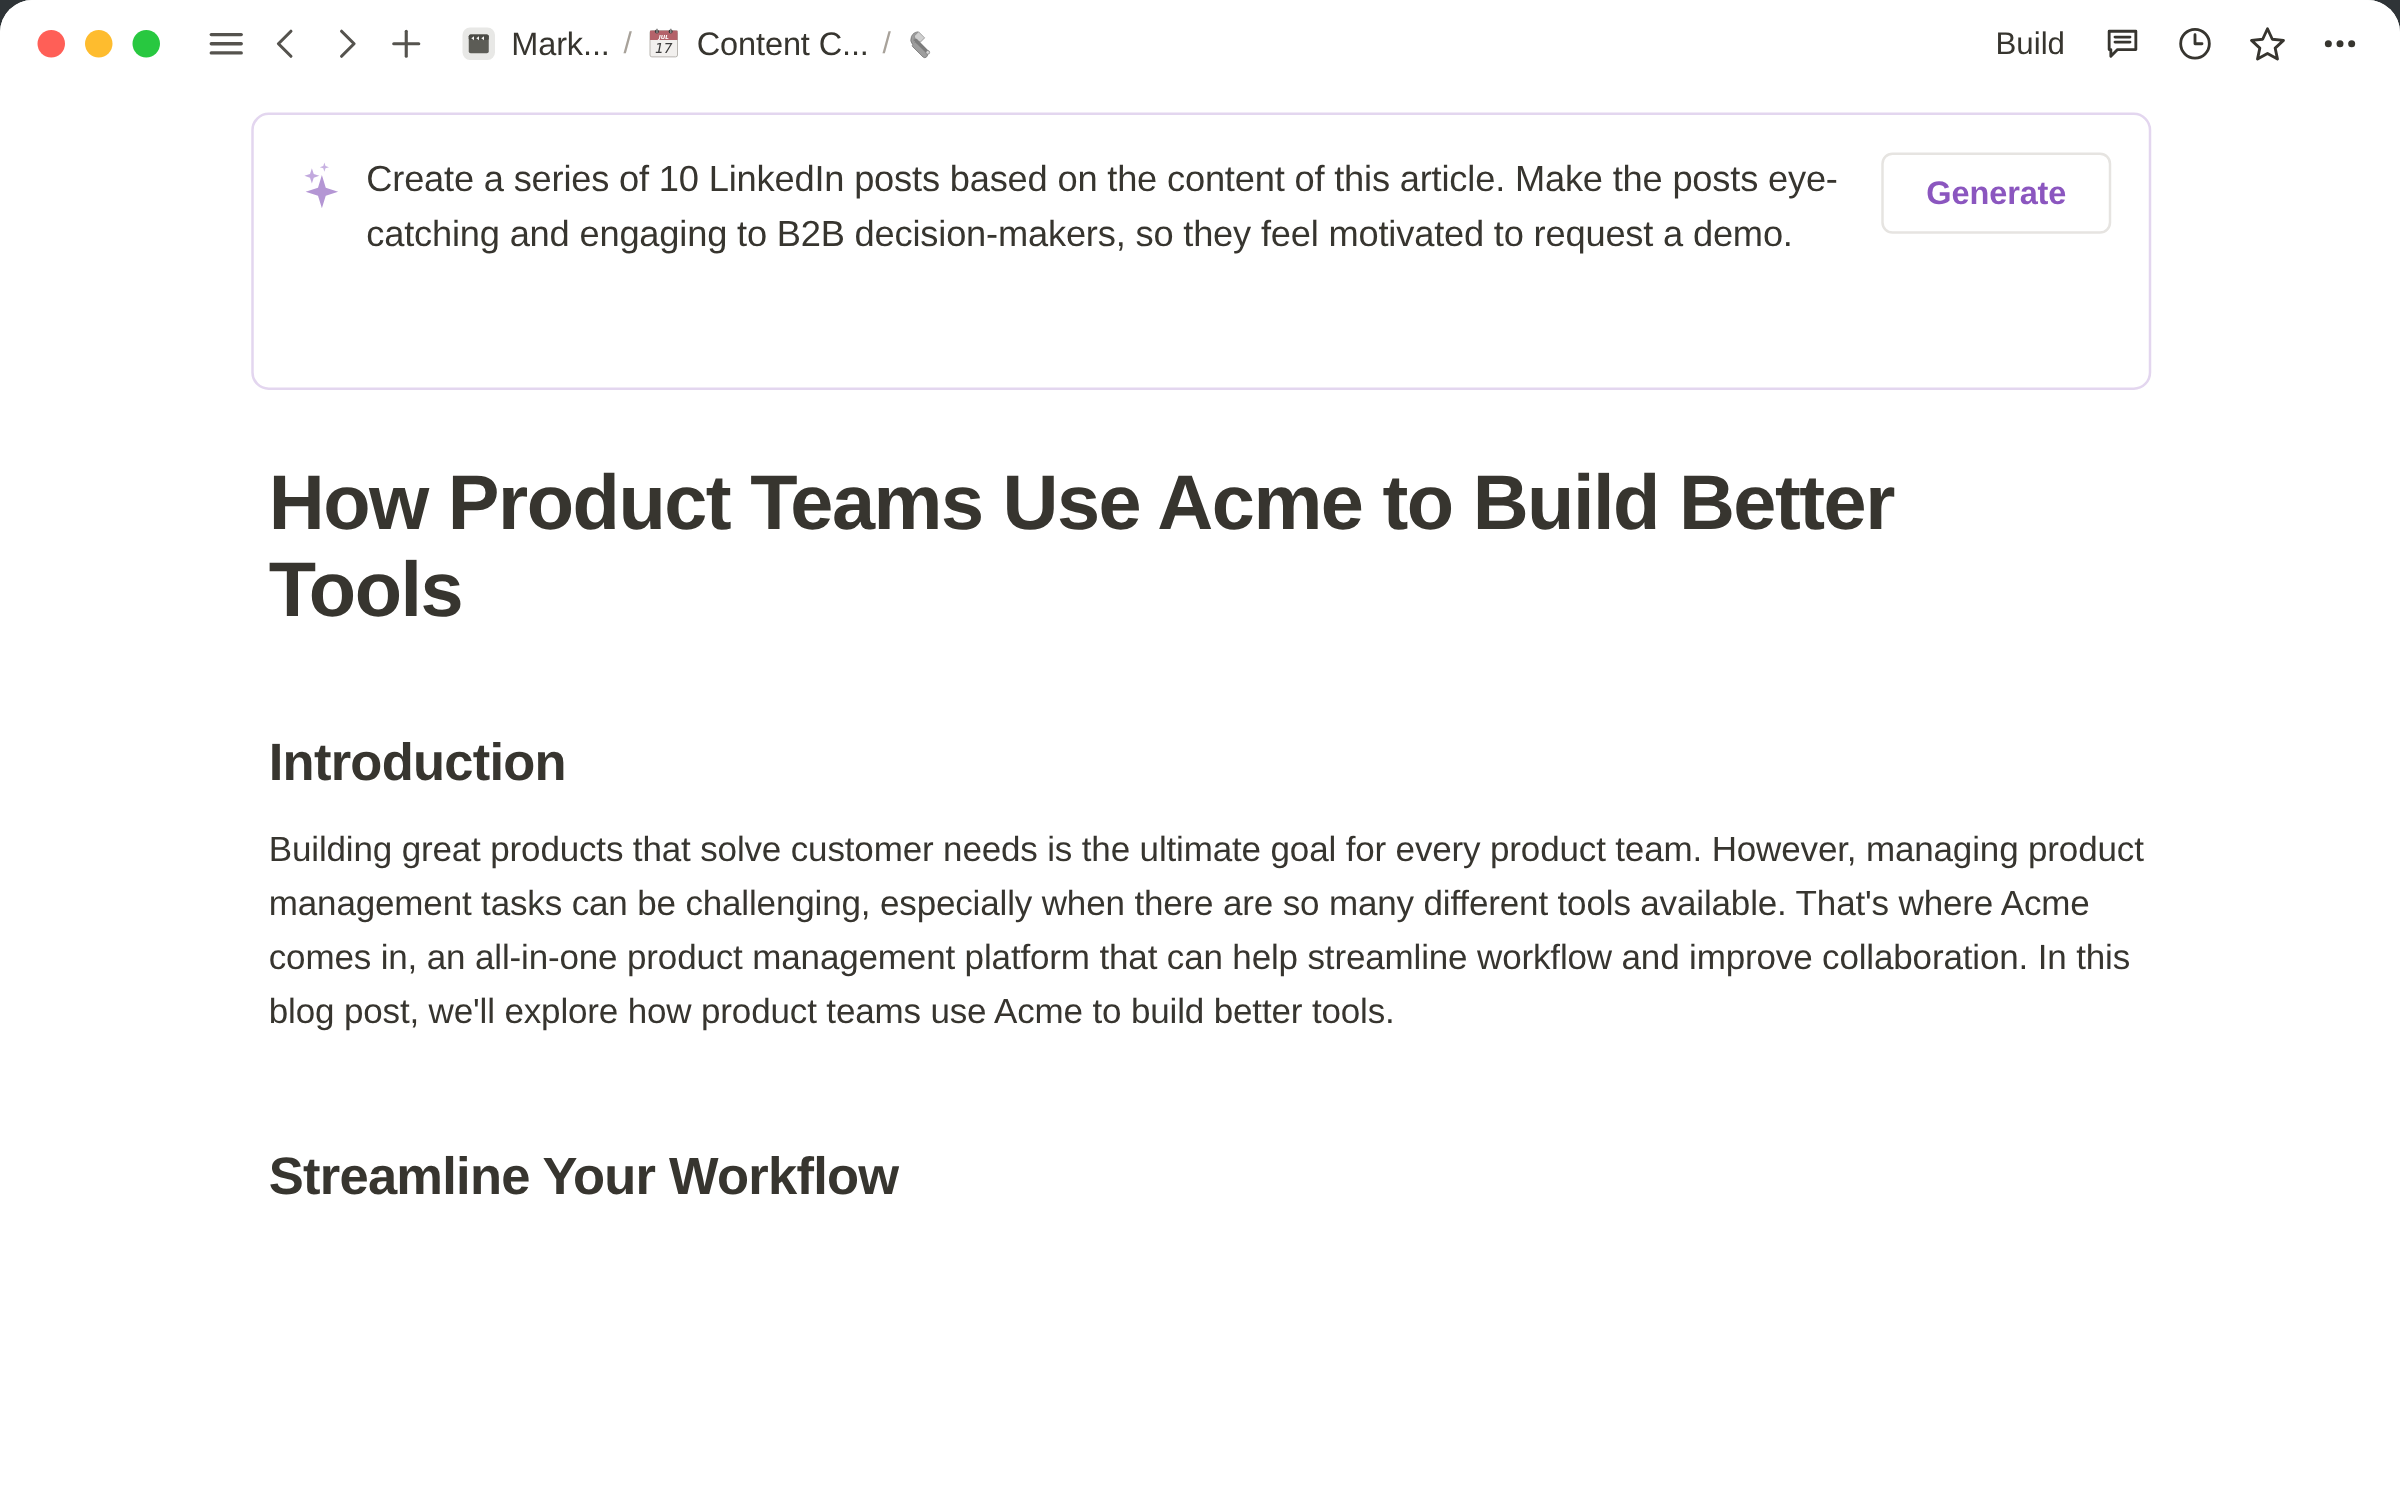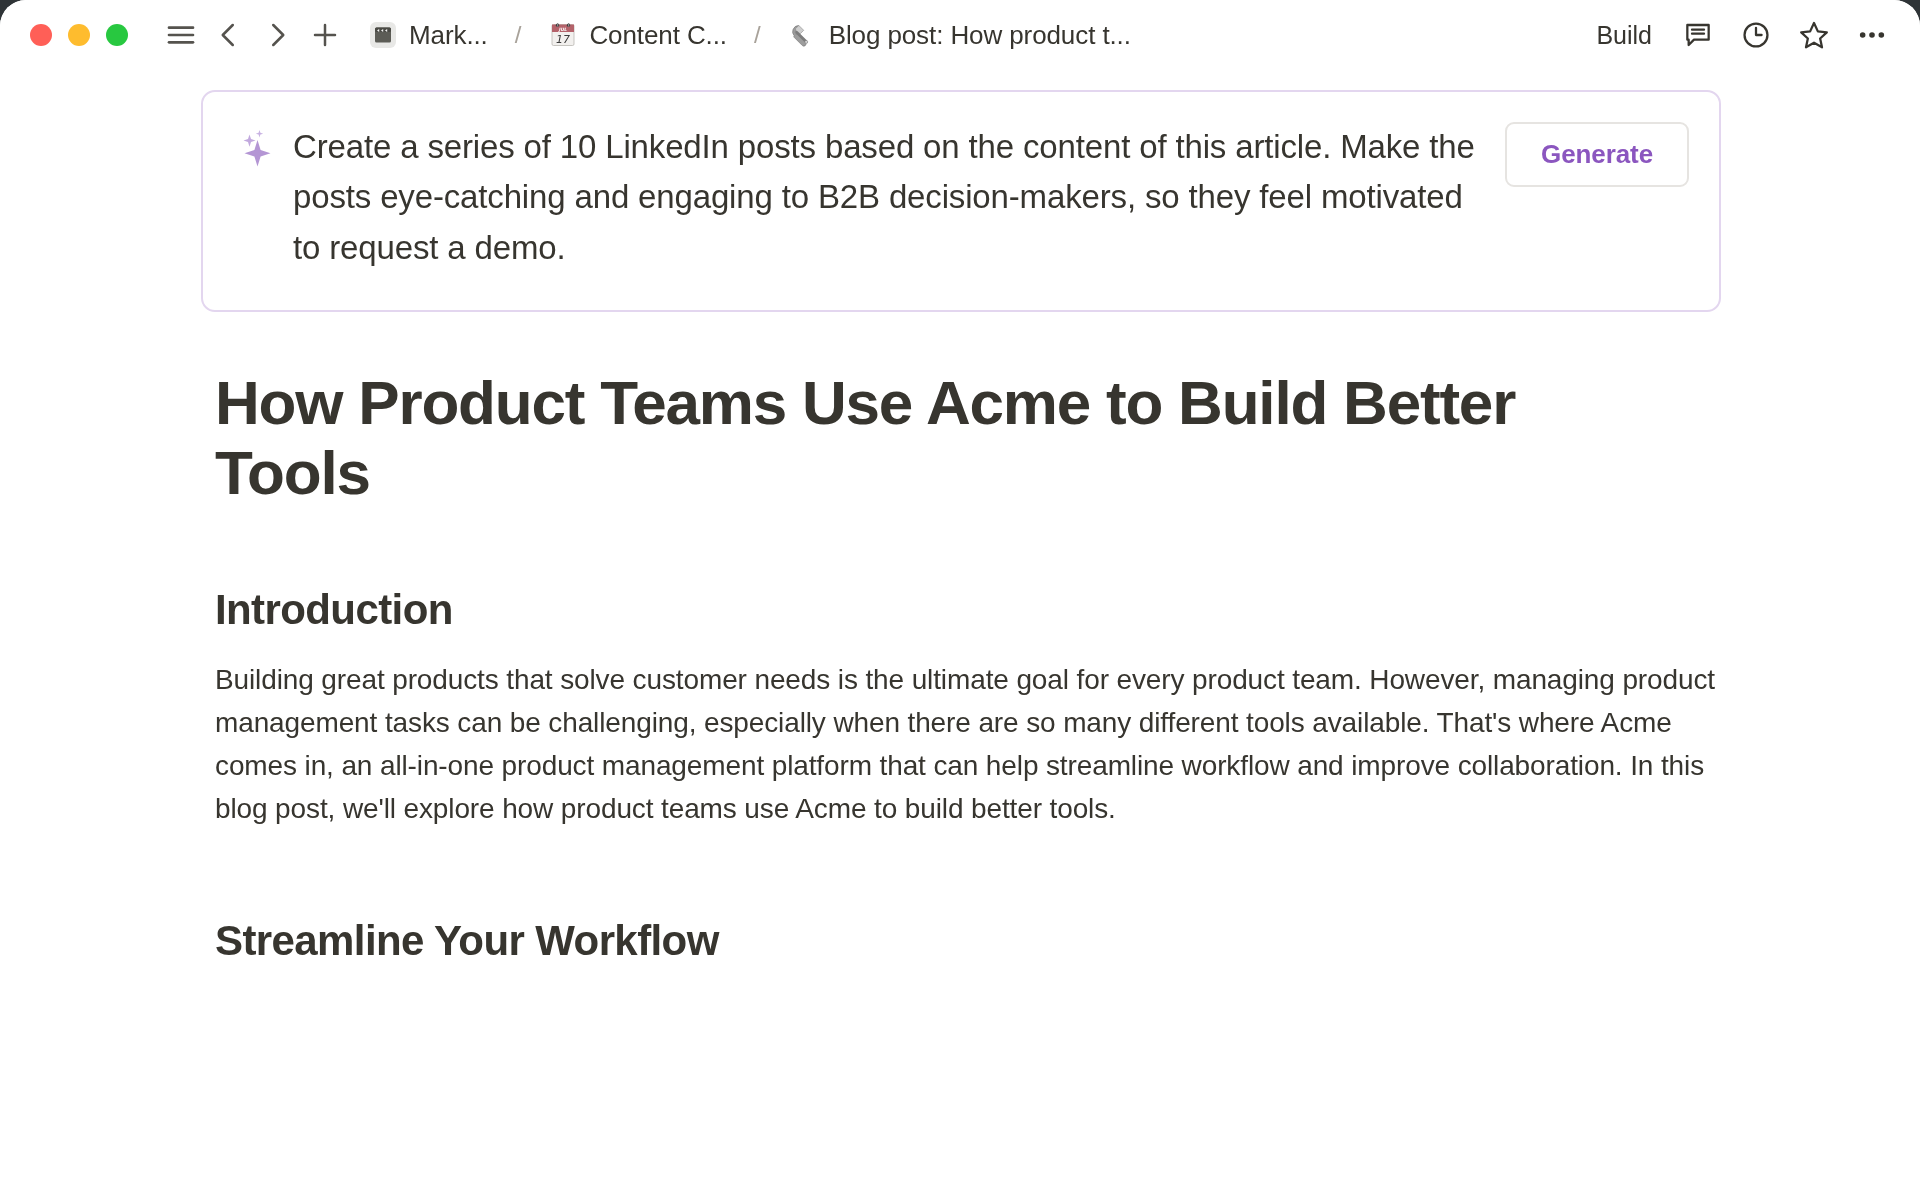--- a/index.html
+++ b/index.html
@@ -69,21 +69,21 @@
     cursor: pointer;
   }
   .icon-btn svg { display: block; }
 
   
   #breadcrumb {
     display: flex;
     align-items: center;
     flex: 1 1 auto;
     min-width: 0;
-    gap: 16px;
+    gap: 0px;
     overflow: hidden;
   }
   .crumb {
     display: flex;
     align-items: center;
     gap: 11px;
     padding: 4px 8px;
     border-radius: 6px;
     cursor: pointer;
     white-space: nowrap;
@@ -158,21 +158,21 @@
     padding: 28px 30px 26px 28px;
   }
   #ai-sparkle-icon {
     width: 46px; height: 46px;
     flex-shrink: 0;
     margin-top: 6px;
     margin-right: 16px;
   }
   #ai-prompt-text {
     flex: 1 1 auto;
-    font-size: 33px;
+    font-size: 29px;
     line-height: 1.53;
     color: #37352f;
     padding-right: 24px;
     padding-top: 2px;
     letter-spacing: -0.15px;
   }
   #generate-button {
     flex-shrink: 0;
     margin-top: 2px;
     padding: 15px 34px;
@@ -303,21 +303,20 @@
 
       <div class="crumb">
         <span class="crumb-emoji">
           <svg width="30" height="30" viewBox="0 0 30 30">
             <path d="M10.5 5.5 a6.2 6.2 0 0 0 -4.3 10.3 l-0.1 0.1 a1 1 0 0 0 0 1.4 l8.3 8.3 a2.2 2.2 0 0 0 3.1 -3.1 l-8.3 -8.3 a1 1 0 0 0 -1.4 0 a4.2 4.2 0 0 1 3.6 -6.2 z" fill="#9d9d9d" stroke="#6f6f6f" stroke-width="0.6"></path>
             <path d="M10.8 5.4 l-3.4 3.4 l1.2 3.7 l3.7 1.2 l3.4 -3.4 z" fill="#cfcfcf" stroke="#8a8a8a" stroke-width="0.6"></path>
             <path d="M8.6 12.2 l8.9 8.9" stroke="#7c7c7c" stroke-width="2.8" stroke-linecap="round"></path>
             <circle cx="18.2" cy="21.9" r="1.5" fill="#d6d6d6" stroke="#787878" stroke-width="0.6"></circle>
           </svg>
         </span>
-        <span class="crumb-label">Blog post: How product t...</span>
       </div>
     </div>
 
     <div id="titlebar-actions">
       <button id="share-button">Build</button>
 
       <div class="tb-icon">
         <svg width="32" height="32" viewBox="0 0 24 24" fill="none" stroke="currentColor" stroke-width="1.7" stroke-linecap="round" stroke-linejoin="round">
           <path d="M4 4.5h16v11H9l-4 4v-4H4z"></path>
           <line x1="7.5" y1="8" x2="16.5" y2="8"></line>

